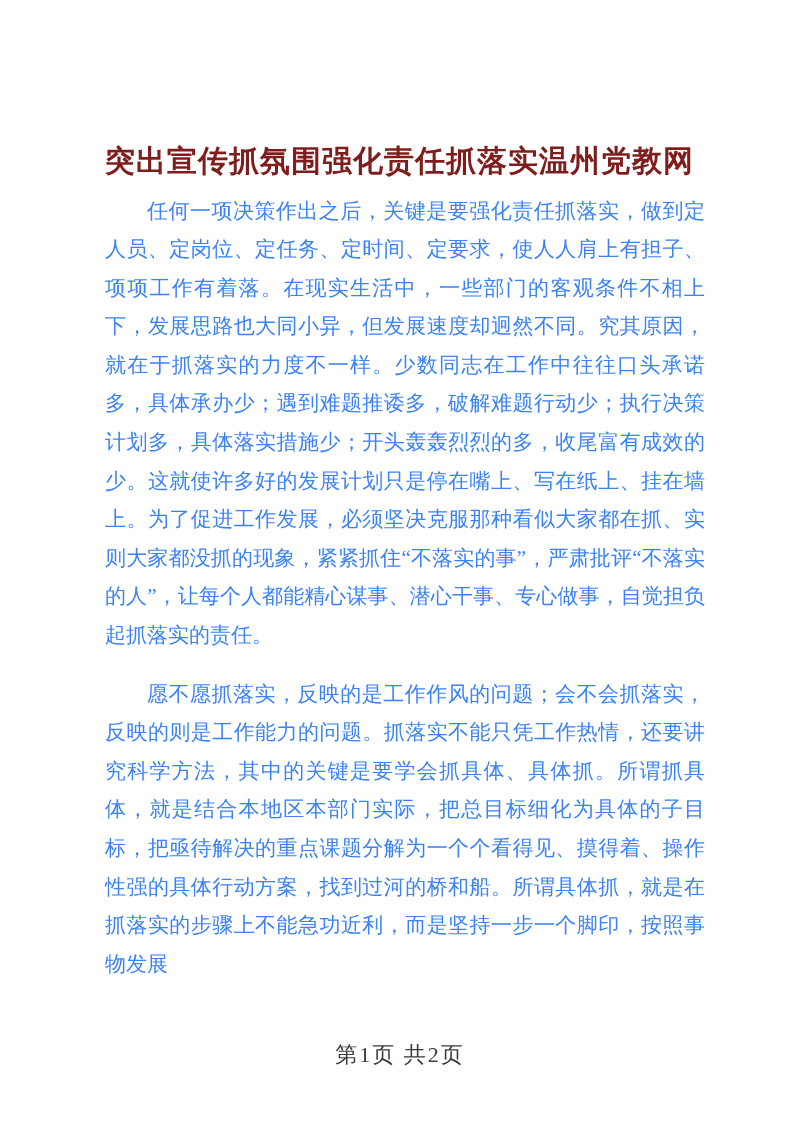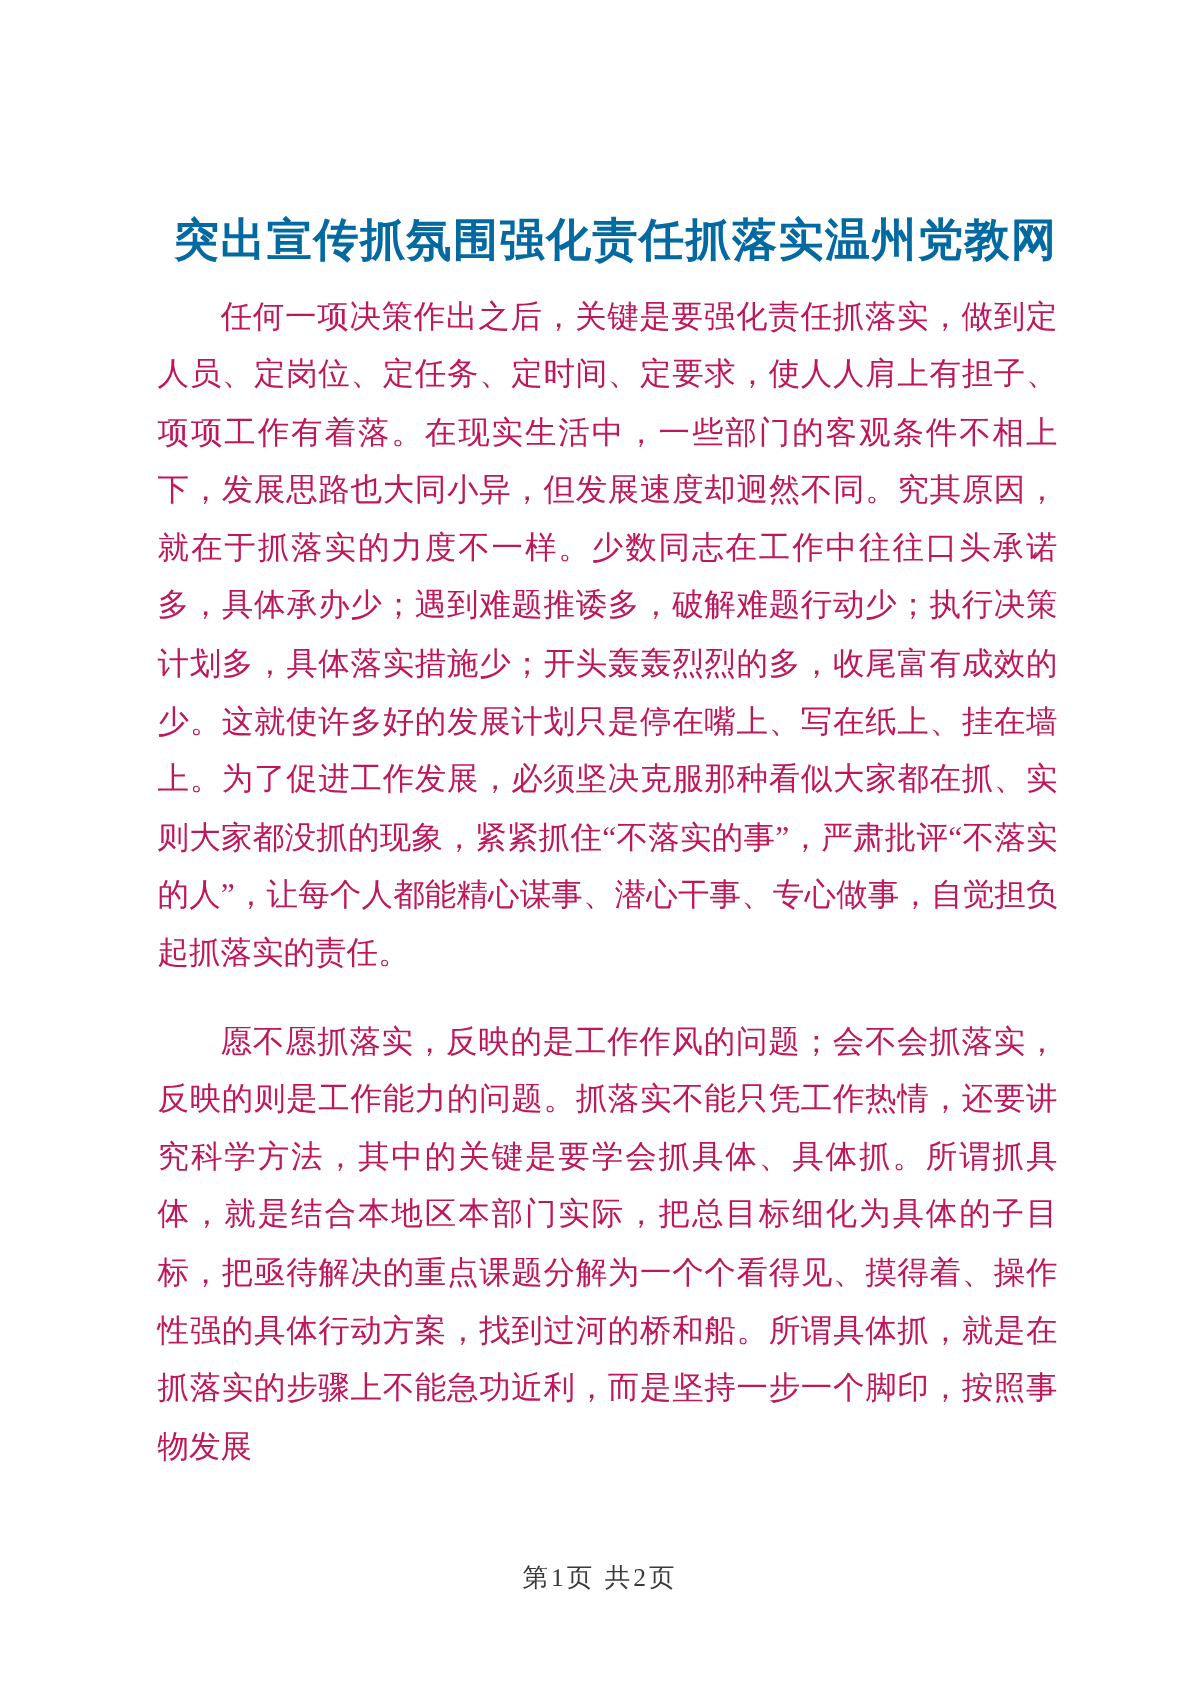--- a/index.html
+++ b/index.html
@@ -15,51 +15,51 @@
     overflow: hidden;
     box-sizing: border-box;
     padding: 141px 95px 0 105px;
     font-family: "Liberation Serif", "DejaVu Serif", serif;
     color: #2b2b2b;
   }
   .doc-title {
     margin: 0 0 10px 0;
     font-size: 30px;
     font-weight: bold;
-    color: #0369a1;
-    text-align: right;
+    color: #7f1d1d;
+    text-align: left;
     letter-spacing: 1px;
     line-height: 1.35;
     white-space: nowrap;
   }
   .doc-subtitle {
     margin: 0 0 4px 0;
     font-size: 21px;
     line-height: 36px;
     text-indent: 2em;
     color: #333333;
   }
   .doc-para {
     margin: 0 0 20px 0;
     font-size: 21px;
     line-height: 38.6px;
     text-indent: 2em;
     text-align: justify;
-    color: #be185d;
+    color: #3b82f6;
   }
   .doc-para:last-of-type {
     margin-bottom: 0;
   }
   .page-footer {
     position: absolute;
     left: 0;
     right: 0;
     top: 1040px;
     text-align: center;
-    font-size: 17px;
+    font-size: 22px;
     color: #3a3a3a;
     letter-spacing: 2px;
   }
 </style>
 </head>
 <body>
 
 <div class="page">
 
   <h1 class="doc-title">突出宣传抓氛围强化责任抓落实温州党教网</h1>

